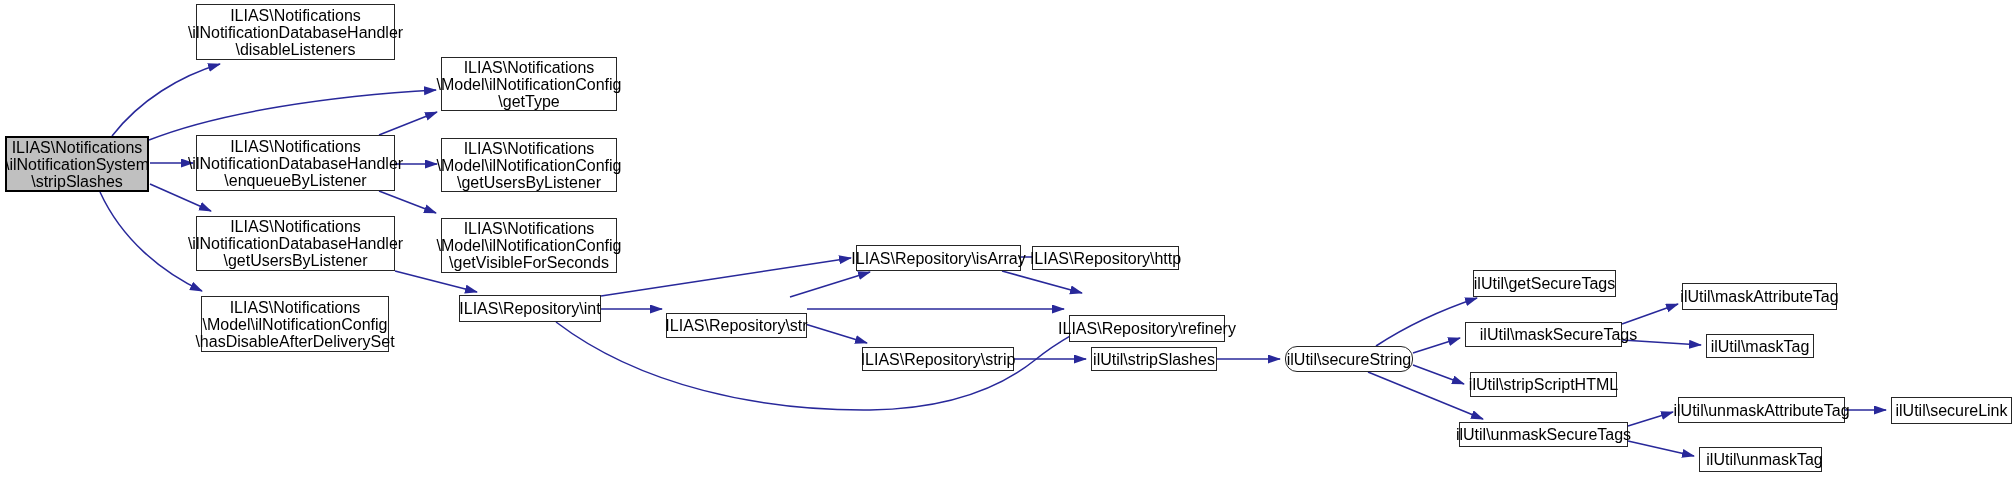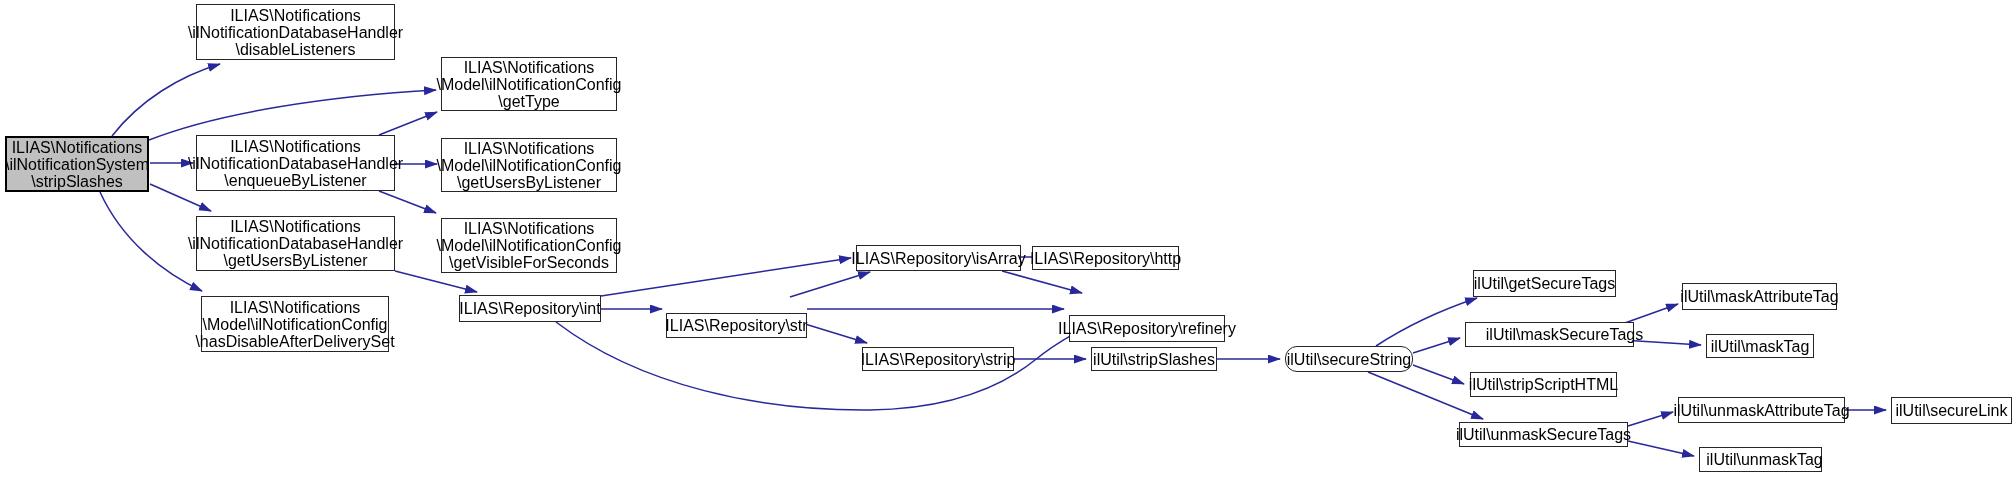--- a/index.html
+++ b/index.html
@@ -131,21 +131,21 @@
     </div>
     <div class="node" style="left: 1091px; top: 347px; width: 126px; height: 24px;">
       <div class="line">ilUtil\stripSlashes</div>
     </div>
     <div class="node" style="left: 1285px; top: 346px; width: 128px; height: 26px; border-radius: 12px;">
       <div class="line">ilUtil\secureString</div>
     </div>
     <div class="node" style="left: 1473px; top: 270px; width: 143px; height: 27px;">
       <div class="line">ilUtil\getSecureTags</div>
     </div>
-    <div class="node" style="left: 1465px; top: 322px; width: 169px; height: 25px; padding-left: 30px;">
+    <div class="node" style="left: 1465px; top: 322px; width: 157px; height: 25px; padding-left: 30px;">
       <div class="line">ilUtil\maskSecureTags</div>
     </div>
     <div class="node" style="left: 1470px; top: 372px; width: 147px; height: 25px;">
       <div class="line">ilUtil\stripScriptHTML</div>
     </div>
     <div class="node" style="left: 1682px; top: 283px; width: 155px; height: 27px;">
       <div class="line">ilUtil\maskAttributeTag</div>
     </div>
     <div class="node" style="left: 1459px; top: 422px; width: 169px; height: 25px;">
       <div class="line">ilUtil\unmaskSecureTags</div>

